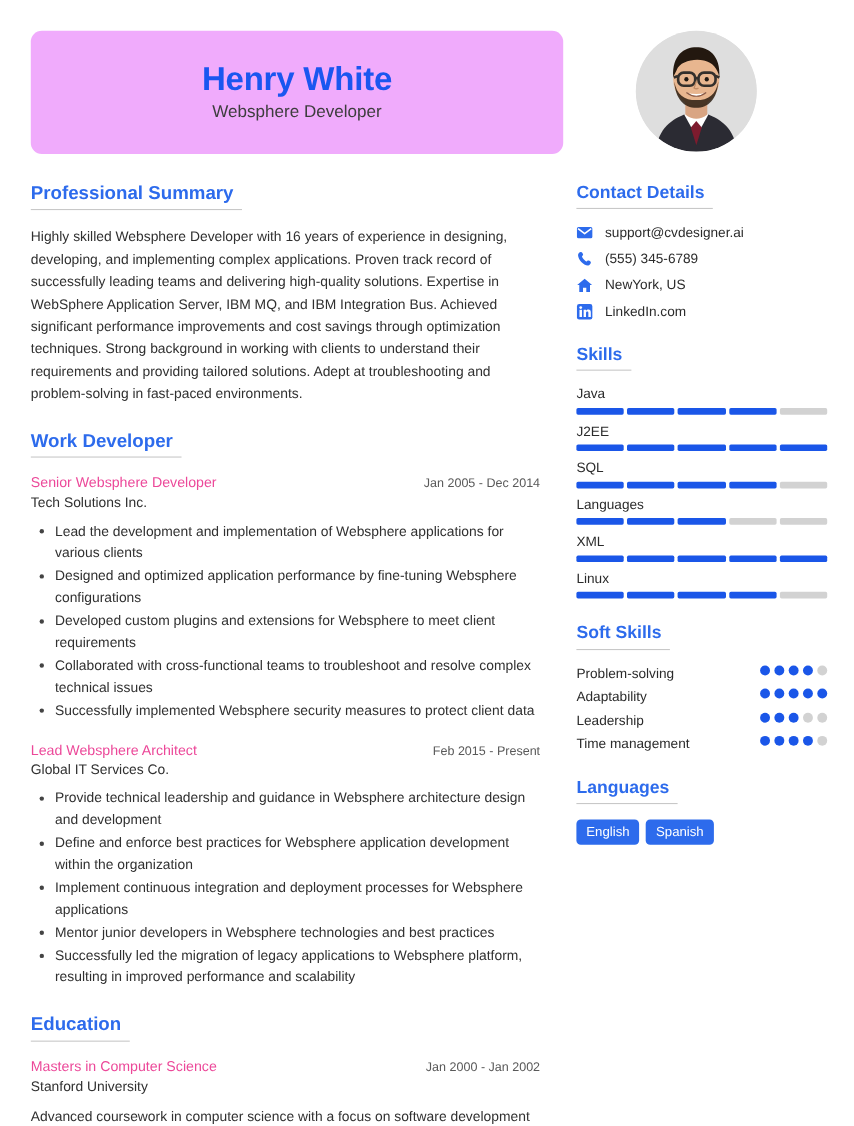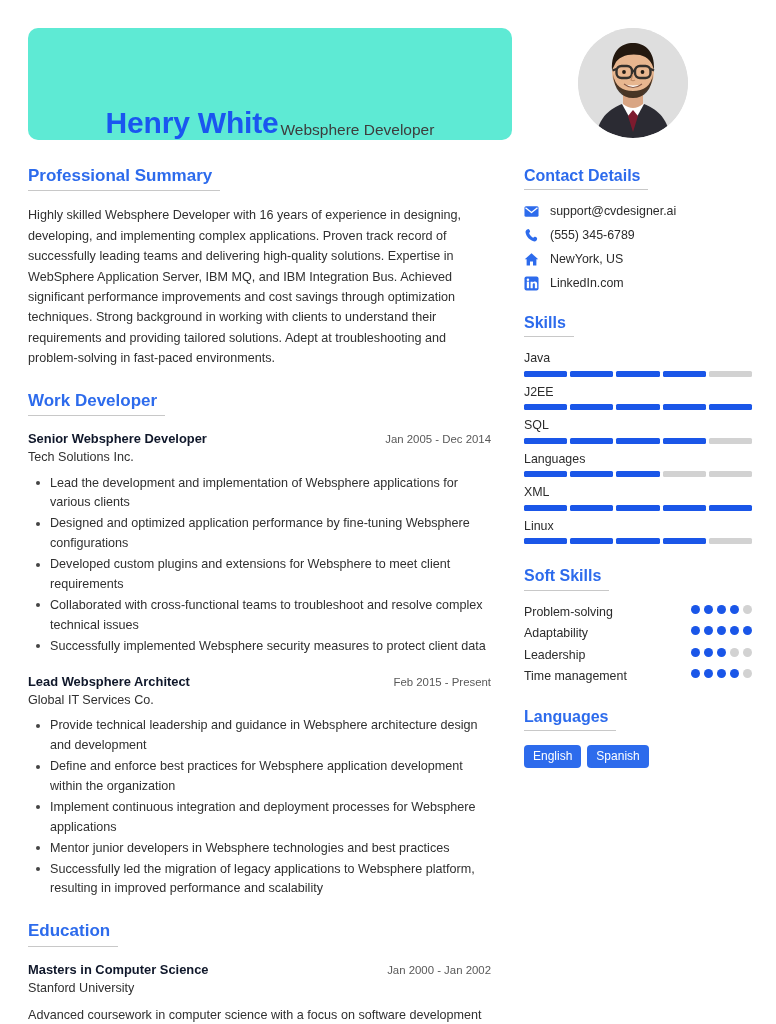--- a/index.html
+++ b/index.html
@@ -21,25 +21,25 @@
   
   .header-row {
     display: flex;
     align-items: flex-start;
     gap: 0px;
     height: 112px;
   }
   .name-card {
     width: 484px;
     height: 112px;
-    background: #5eead4;
+    background: #f0abfc;
     border-radius: 10px;
     display: flex;
-    flex-direction: row;
-    align-items: flex-end;
+    flex-direction: column;
+    align-items: center;
     justify-content: center;
     gap: 2px;
   }
   .full-name {
     font-size: 30px;
     font-weight: bold;
     color: #1a56f0;
     letter-spacing: -0.2px;
     line-height: 1.15;
   }
@@ -96,22 +96,22 @@
   .entry { margin-bottom: 16px; }
   .entry:last-child { margin-bottom: 0; }
   .entry-top {
     display: flex;
     justify-content: space-between;
     align-items: baseline;
     gap: 10px;
   }
   .entry-role {
     font-size: 12.9px;
-    font-weight: bold;
-    color: #0f172a;
+    font-weight: normal;
+    color: #ec4899;
     line-height: 1.35;
   }
   .entry-date {
     font-size: 11.4px;
     color: #595959;
     white-space: nowrap;
     flex: none;
   }
   .entry-org {
     font-size: 12.6px;

